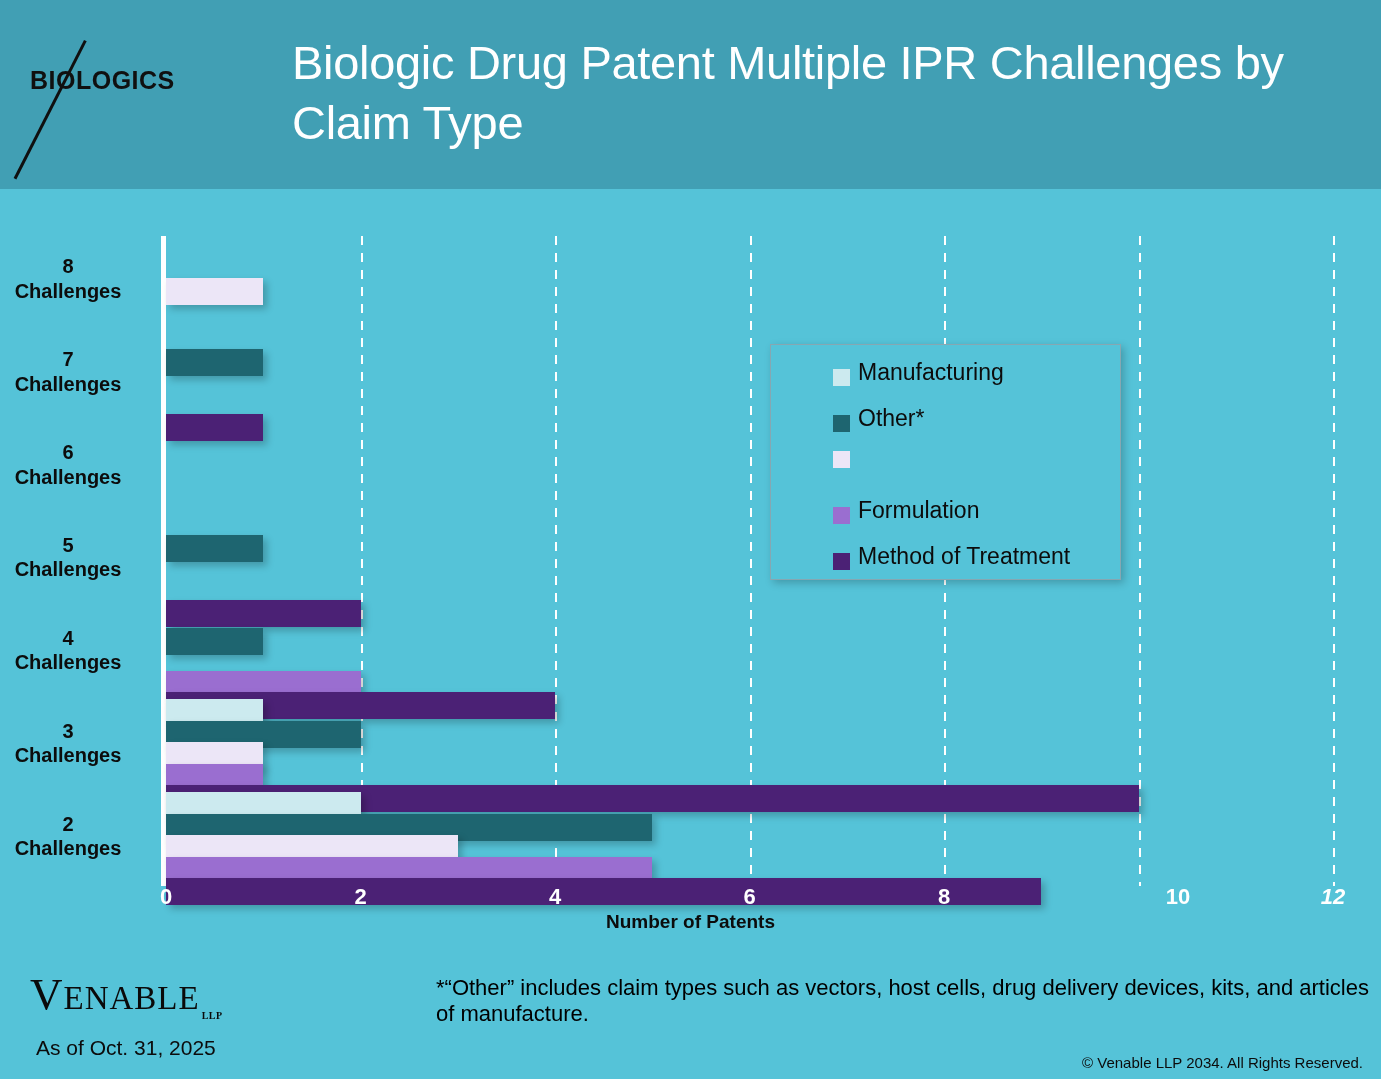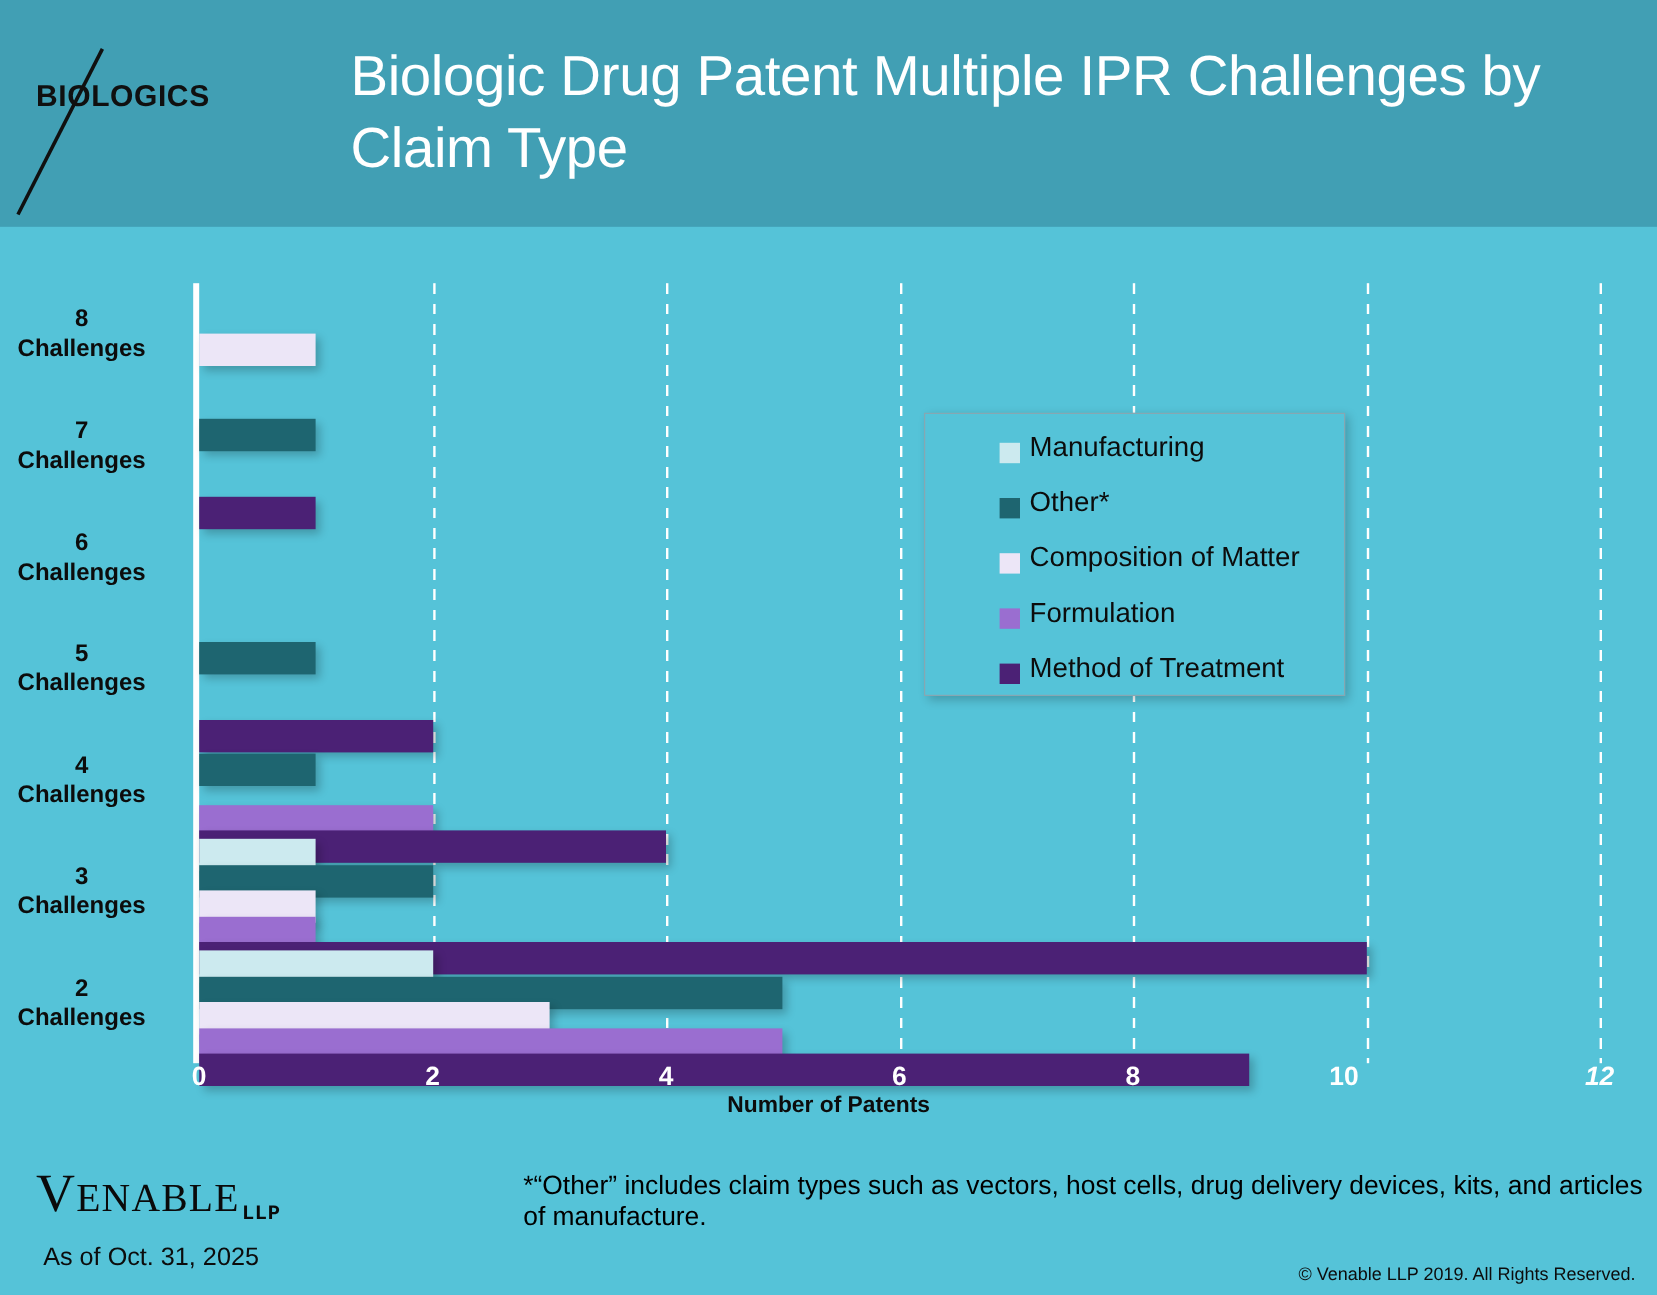--- a/index.html
+++ b/index.html
@@ -84,22 +84,22 @@
   
   #venable-logo {
     position:absolute; left:30px; top:972px;
     font-family:"Liberation Serif", serif; color:#0a0a0a;
   }
   #venable-logo .v-main {
     font-size:45px; letter-spacing:1px; line-height:45px;
   }
   #venable-logo .v-main .small { font-size:33px; }
   #venable-logo .v-llp {
-    font-family:Liberation Mono, monospace;
-    font-size:17px; font-weight:700; letter-spacing:0.5px;
+    font-family:Liberation Serif, serif;
+    font-size:10px; font-weight:700; letter-spacing:0.5px;
     vertical-align:bottom; margin-left:2px;
   }
   #as-of {
     position:absolute; left:36px; top:1036px;
     font-size:21px; color:#0c0c0c;
   }
   #footnote {
     position:absolute; left:436px; top:975px;
     font-size:22px; color:#000000;
   }
@@ -177,46 +177,45 @@
       <span>2</span>
       <span>Challenges</span>
     </div>
   </div>
 <div id="chart-xticks">
     <div class="xtick" style="left: 136px;">0</div>
     <div class="xtick" style="left: 330.5px;">2</div>
     <div class="xtick" style="left: 525px;">4</div>
     <div class="xtick" style="left: 719.5px;">6</div>
     <div class="xtick" style="left: 914px;">8</div>
-    <div class="xtick" style="left: 1090px;">10</div>
+    <div class="xtick" style="left: 1148px;">10</div>
     <div class="xtick" style="left: 1303px; font-style: italic;">12</div>
   </div>
 <div id="xaxis-title">Number of Patents</div>
 
 <div id="legend">
     <div class="legend-row" style="top: 14px;">
       <span class="legend-swatch" style="background: rgb(204, 234, 239);"></span>
       <span class="legend-text">Manufacturing</span>
     </div>
     <div class="legend-row" style="top: 60px;">
       <span class="legend-swatch" style="background: rgb(30, 101, 112);"></span>
       <span class="legend-text">Other*</span>
     </div>
     <div class="legend-row" style="top: 106px;">
       <span class="legend-swatch" style="background: rgb(236, 230, 247);"></span>
-      <span class="legend-text">Composition of Matter</span>
     </div>
     <div class="legend-row" style="top: 152px;">
       <span class="legend-swatch" style="background: rgb(154, 110, 208);"></span>
       <span class="legend-text">Formulation</span>
     </div>
     <div class="legend-row" style="top: 198px;">
       <span class="legend-swatch" style="background: rgb(75, 33, 117);"></span>
       <span class="legend-text">Method of Treatment</span>
     </div>
   </div>
 
 <div id="venable-logo">
   <span class="v-main"><span>V</span><span class="small">ENABLE</span></span><span class="v-llp">LLP</span>
 </div>
 <div id="as-of">As of Oct. 31, 2025</div>
 <div id="footnote">*“Other” includes claim types such as vectors, host cells, drug delivery devices, kits, and articles of manufacture.</div>
-<div id="copyright">© Venable LLP 2019. All Rights Reserved.</div>
+<div id="copyright">© Venable LLP 2034. All Rights Reserved.</div>
 
 </body></html>

